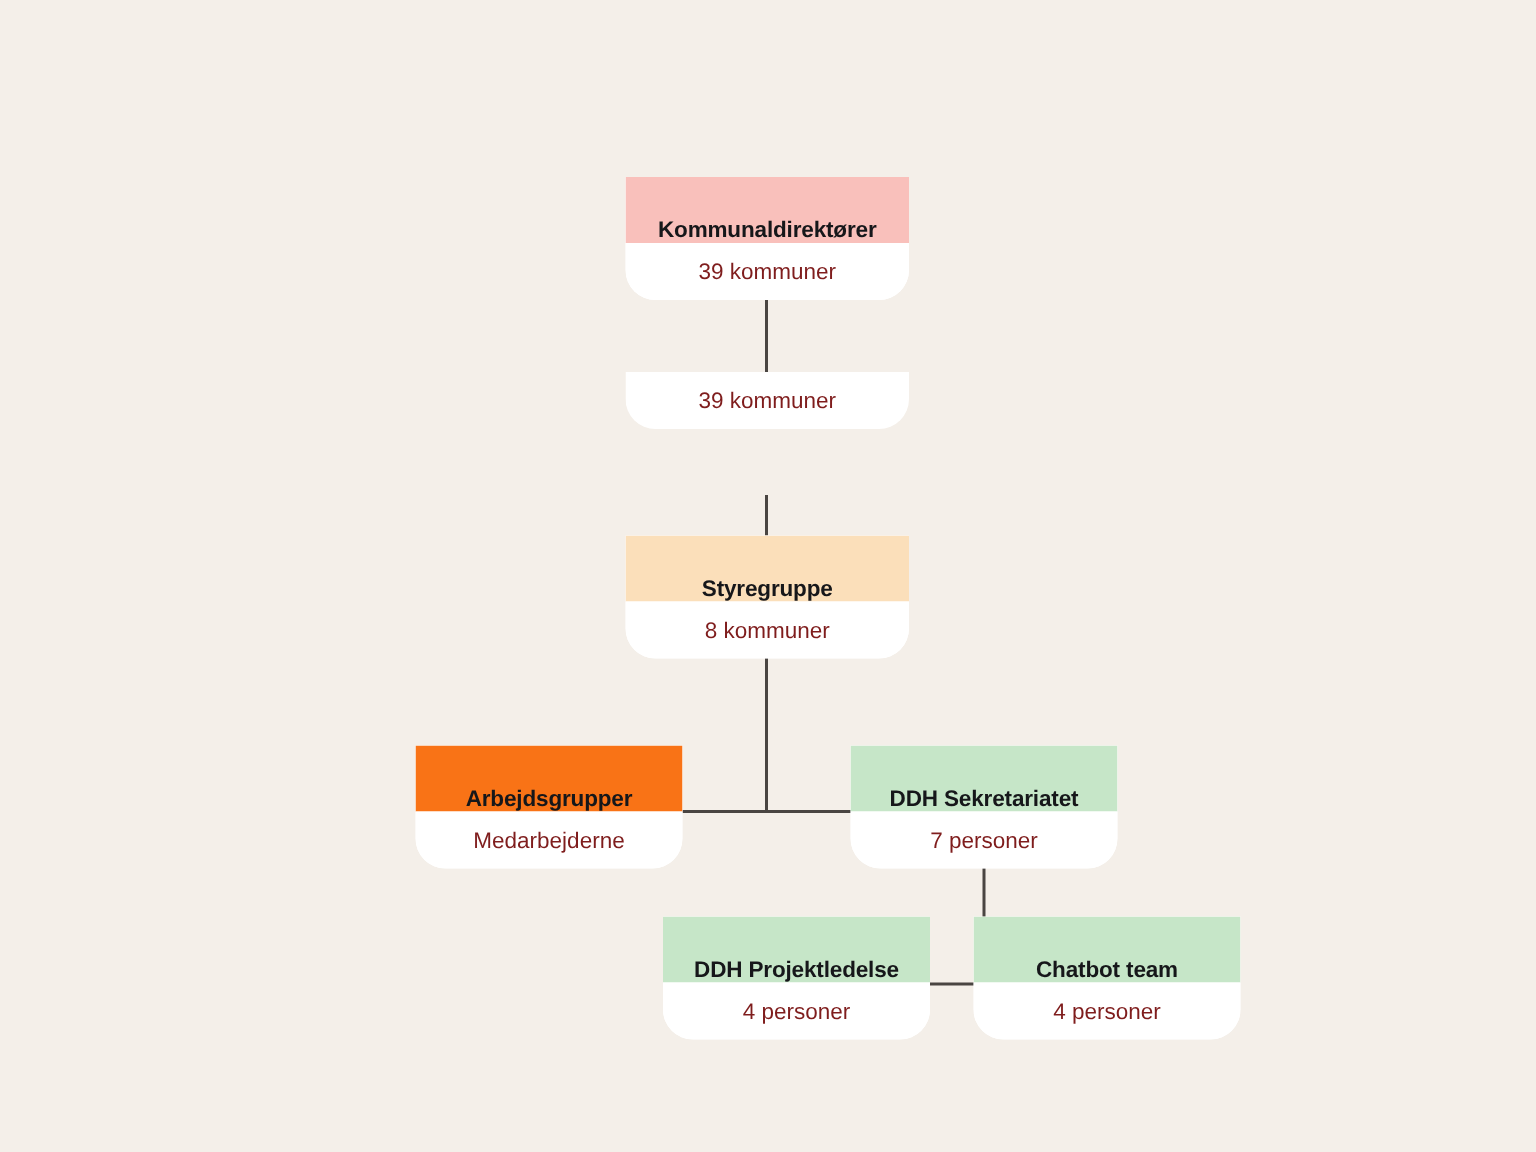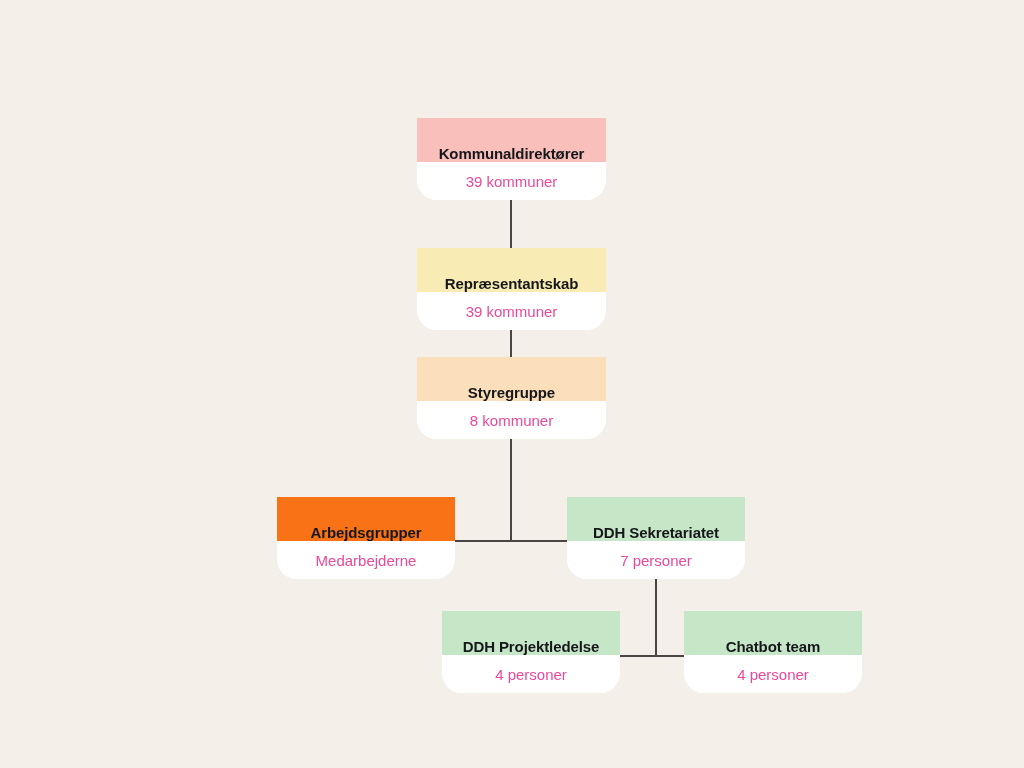--- a/index.html
+++ b/index.html
@@ -61,21 +61,21 @@
     display: flex;
     align-items: center;
     justify-content: center;
     padding: 0 10px;
     background: #ffffff;
   }
 
   .node-subtitle {
     font-size: 15px;
     font-weight: normal;
-    color: #ec4899;
+    color: #7f1d1d;
     white-space: nowrap;
     text-align: center;
   }
 </style>
 </head>
 <body style="background: rgb(244, 239, 233);">
 
 <div id="chart-canvas">
 
   <div class="connector v" style="left: 510px; top: 200px; height: 48px; background: rgb(74, 69, 66);"></div>
@@ -93,23 +93,20 @@
   <div class="node" style="left:417px; top:118px; width:189px;">
     <div class="node-header" style="background:#f9c0bb;">
       <span class="node-title">Kommunaldirektører</span>
     </div>
     <div class="node-body" style="background: rgb(255, 255, 255);">
       <span class="node-subtitle">39 kommuner</span>
     </div>
   </div>
 
   <div class="node" style="left:417px; top:248px; width:189px;">
-    <div class="node-header" style="background:#f8ecb4;">
-      <span class="node-title">Repræsentantskab</span>
-    </div>
     <div class="node-body" style="background: rgb(255, 255, 255);">
       <span class="node-subtitle">39 kommuner</span>
     </div>
   </div>
 
   <div class="node" style="left:417px; top:357px; width:189px;">
     <div class="node-header" style="background:#fbdfba;">
       <span class="node-title">Styregruppe</span>
     </div>
     <div class="node-body" style="background: rgb(255, 255, 255);">
@@ -137,21 +134,21 @@
 
   <div class="node" style="left:442px; top:611px; width:178px;">
     <div class="node-header" style="background:#c6e6c8;">
       <span class="node-title">DDH Projektledelse</span>
     </div>
     <div class="node-body" style="background: rgb(255, 255, 255);">
       <span class="node-subtitle">4 personer</span>
     </div>
   </div>
 
-  <div class="node" style="left:684px; top:611px; width:178px;">
+  <div class="node" style="left:649px; top:611px; width:178px;">
     <div class="node-header" style="background:#c6e6c8;">
       <span class="node-title">Chatbot team</span>
     </div>
     <div class="node-body" style="background: rgb(255, 255, 255);">
       <span class="node-subtitle">4 personer</span>
     </div>
   </div>
 
 </div>
 

